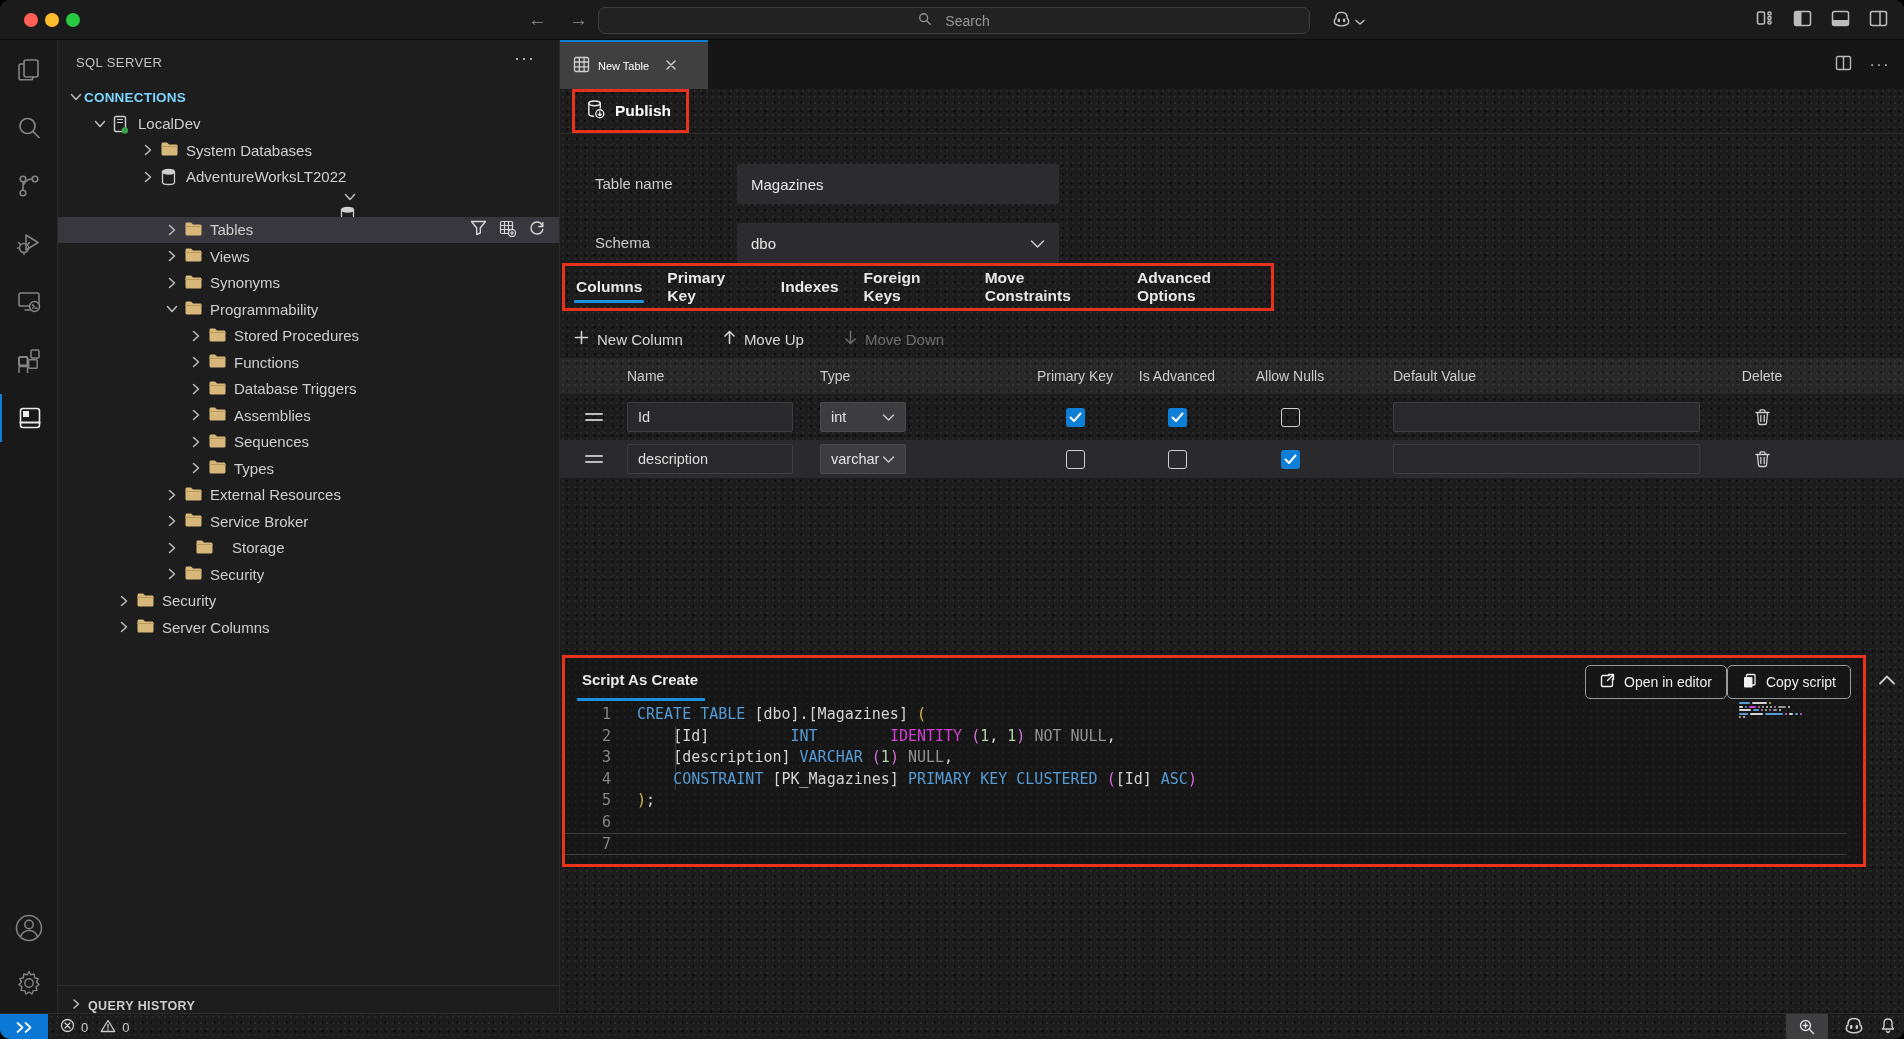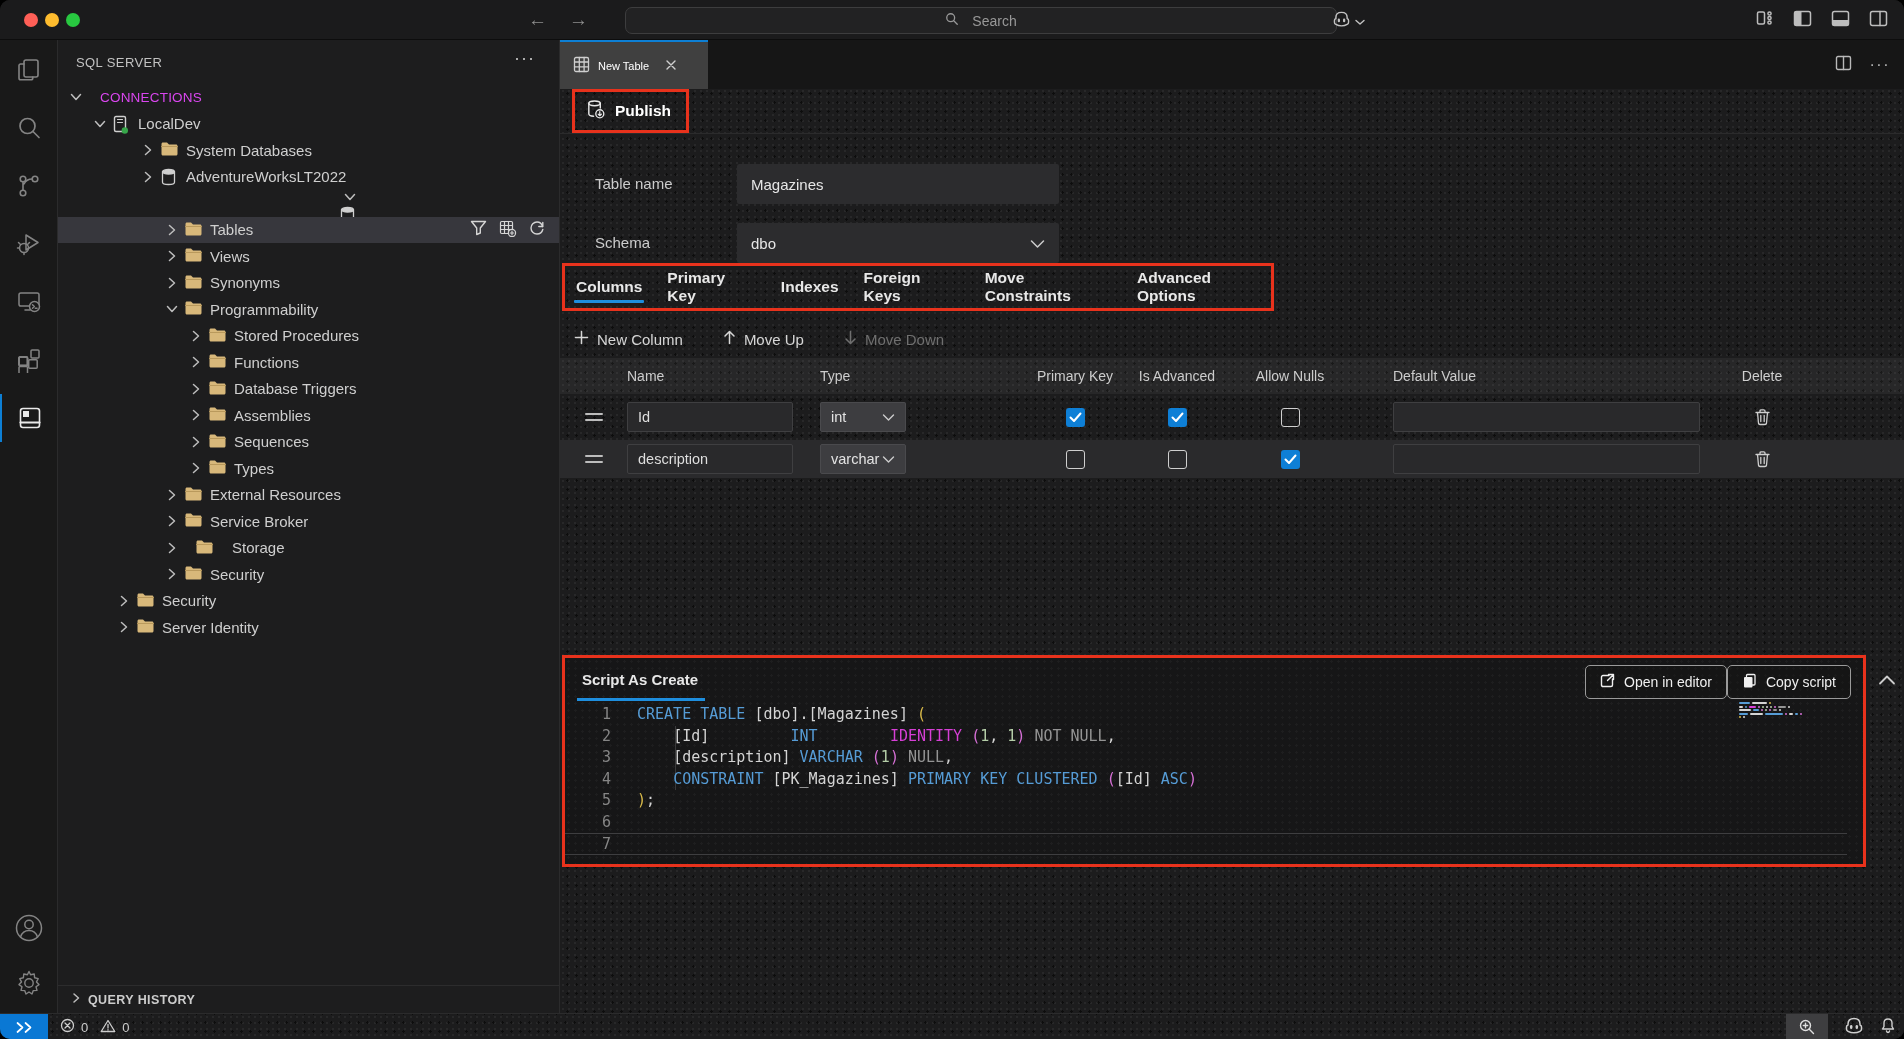--- a/index.html
+++ b/index.html
@@ -14,43 +14,43 @@
       radial-gradient(rgba(255,255,255,.05) 1px, transparent 1.3px),
       radial-gradient(rgba(0,0,0,.55) 1px, transparent 1.3px);
     background-size:6px 6px, 9px 9px;
     background-position:0 0, 3px 4px;
   }
 
   
   #titlebar { position:absolute; left:0; top:0; width:1904px; height:40px; background:#1b1b1c; border-bottom:1px solid #0d0d0d; }
   .tl-dot { position:absolute; top:13px; width:14px; height:14px; border-radius:50%; }
   #nav-arrows { position:absolute; left:528px; top:0; height:40px; display:flex; align-items:center; gap:22px; color:#8f8f8f; font-size:19px; }
-  #search-box { position:absolute; left:598px; top:7px; width:712px; height:27px; background:#222223; border:1px solid #3d3d3e; border-radius:7px; display:flex; align-items:center; justify-content:center; gap:13px; color:#989898; font-size:14px;margin-left:27px; }
+  #search-box { position:absolute; left:598px; top:7px; width:712px; height:27px; background:#222223; border:1px solid #3d3d3e; border-radius:7px; display:flex; align-items:center; justify-content:center; gap:13px; color:#989898; font-size:14px; }
   #copilot-chooser { position:absolute; left:1332px; top:8px; height:26px; display:flex; align-items:center; gap:4px; color:#c3c3c3; }
   #titlebar-right { position:absolute; right:16px; top:0; height:40px; display:flex; align-items:center; gap:19px; color:#bdbdbd; }
 
   
   #activitybar { position:absolute; left:0; top:40px; width:58px; height:973px; background:#191919; border-right:1px solid #2b2b2c; }
   .act-item { position:absolute; left:0; width:58px; height:48px; display:flex; align-items:center; justify-content:center; color:#848484; }
   .act-item.active { color:#e9e9e9; border-left:2px solid #0d7fd4; }
   .act-item svg { display:block; }
 
   
   #sidebar { position:absolute; left:58px; top:40px; width:502px; height:973px; background:#1d1d1e; border-right:1px solid #2b2b2c; }
   #sidebar-header { position:absolute; left:0; top:0; width:100%; height:44px; }
   #sidebar-title { position:absolute; left:18px; top:15px; font-size:13px; color:#c2c2c2; letter-spacing:.4px; }
   #sidebar-more { position:absolute; right:24px; top:8px; font-size:18px; color:#c2c2c2; letter-spacing:1px; }
   #tree { position:absolute; left:0; top:44px; width:100%; }
   .tree-row { position:relative; height:26.5px; display:flex; align-items:center; font-size:15px; color:#cfcfcf; white-space:nowrap; }
   .tree-row.selected { background:#37373d; }
   .tree-row .chev { width:16px; display:flex; justify-content:center; color:#bdbdbd; flex:0 0 16px; }
   .tree-row .ticon { width:19px; height:18px; margin:0 7px 0 4px; flex:0 0 19px; position:relative; }
-  .tree-row.root-label span.lbl { font-weight:normal; font-size:13.5px; color:#d946ef; letter-spacing:.2px;margin-left:16px; }
+  .tree-row.root-label span.lbl { font-weight:bold; font-size:13.5px; color:#7dd3fc; letter-spacing:.2px; }
   .tree-actions { position:absolute; right:14px; top:0; height:100%; display:flex; align-items:center; gap:12px; color:#d5d5d5; }
-  #query-history { position:absolute; left:0; bottom:0; width:100%; height:28px; border-top:1px solid #2c2c2d; display:flex; align-items:center; gap:6px; padding-left:12px; font-size:12.5px; font-weight:bold; color:#cccccc; letter-spacing:.4px;margin-top:8px; }
+  #query-history { position:absolute; left:0; bottom:0; width:100%; height:28px; border-top:1px solid #2c2c2d; display:flex; align-items:flex-end; gap:6px; padding-left:12px; font-size:12.5px; font-weight:bold; color:#cccccc; letter-spacing:.4px;margin-top:8px; }
 
   
   #editor { position:absolute; left:560px; top:40px; width:1344px; height:973px; }
   #tabbar { position:absolute; left:0; top:0; width:100%; height:49px; background:#161616; }
   #tab-newtable { position:absolute; left:0; top:0; width:148px; height:49px; background:#404040; border-top:2px solid #0d7fd4; display:flex; align-items:center; gap:8px; padding-left:13px; color:#ffffff; font-size:11px; }
   #tab-right-icons { position:absolute; right:14px; top:0; height:49px; display:flex; align-items:center; gap:18px; color:#b9b9b9; }
   #publish-row { position:absolute; left:0; top:49px; width:100%; height:45px; border-bottom:1px solid #2b2b2c; }
   #publish-box { position:absolute; left:12px; top:0; width:117px; height:44px; border:3px solid #e8321c; display:flex; align-items:center; gap:9px; padding-left:10px; }
   #publish-label { color:#ffffff; font-size:15.5px; font-weight:bold; }
 
@@ -494,21 +494,21 @@
         <div class="tree-row" style="padding-left: 58px;">
           <span class="chev">
             <svg width="14" height="14" viewBox="0 0 14 14" fill="none" stroke="#bdbdbd" stroke-width="1.5" stroke-linecap="round" stroke-linejoin="round">
               <path d="M4.5 2.5 L9.5 7 L4.5 11.5"></path>
             </svg>
           </span>
           <span class="ticon"><svg width="19" height="16" viewBox="0 0 19 16" fill="none">
               <path d="M1.5 3 C1.5 2.2 2.1 1.5 3 1.5 H7 L9 3.5 H16 C16.9 3.5 17.5 4.1 17.5 5 V13 C17.5 13.9 16.9 14.5 16 14.5 H3 C2.1 14.5 1.5 13.9 1.5 13 Z" fill="#d8b87a"></path>
               <path d="M1.5 5.5 H17.5" stroke="#b9995c" stroke-width="1"></path>
             </svg></span>
-          <span class="lbl">Server Identity</span>
+          <span class="lbl">Server Columns</span>
         </div>
       </div>
     <div id="query-history">
       <span><svg width="12" height="12" viewBox="0 0 12 12" fill="none" stroke="#bdbdbd" stroke-width="1.5">
             <path d="M4 2 L8.5 6 L4 10"></path>
           </svg></span>
       <span>QUERY HISTORY</span>
     </div>
   </div>
 

